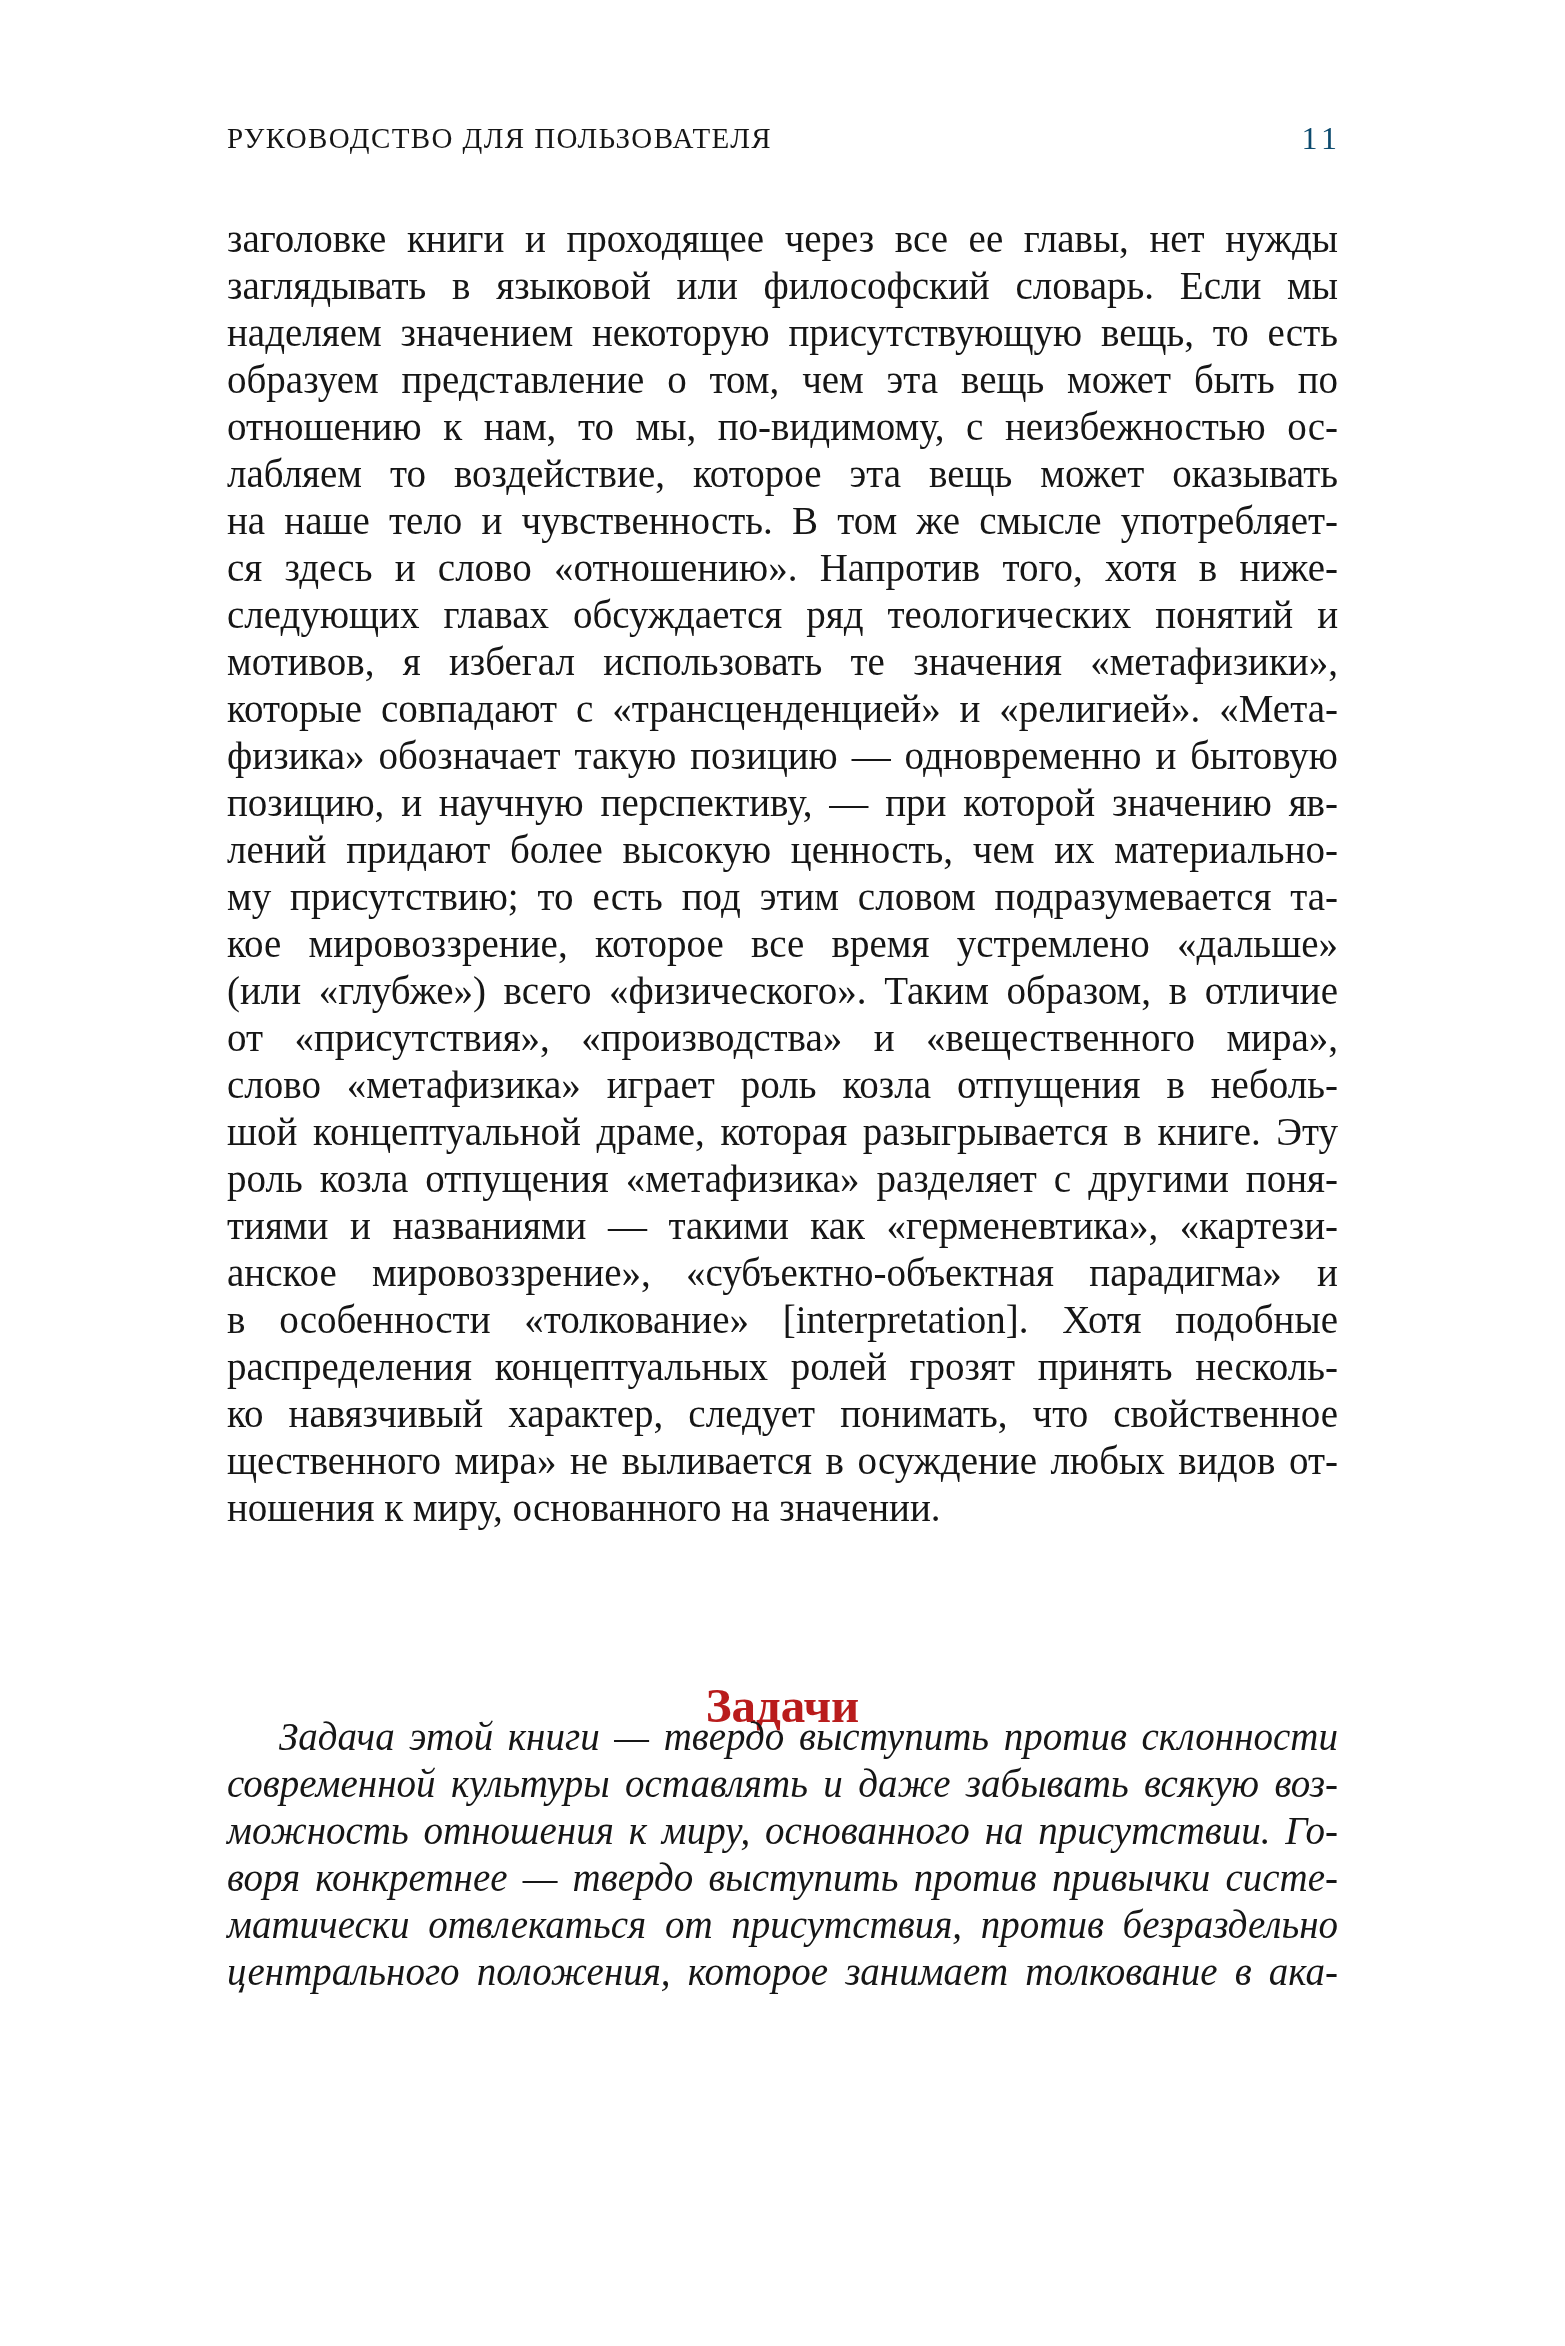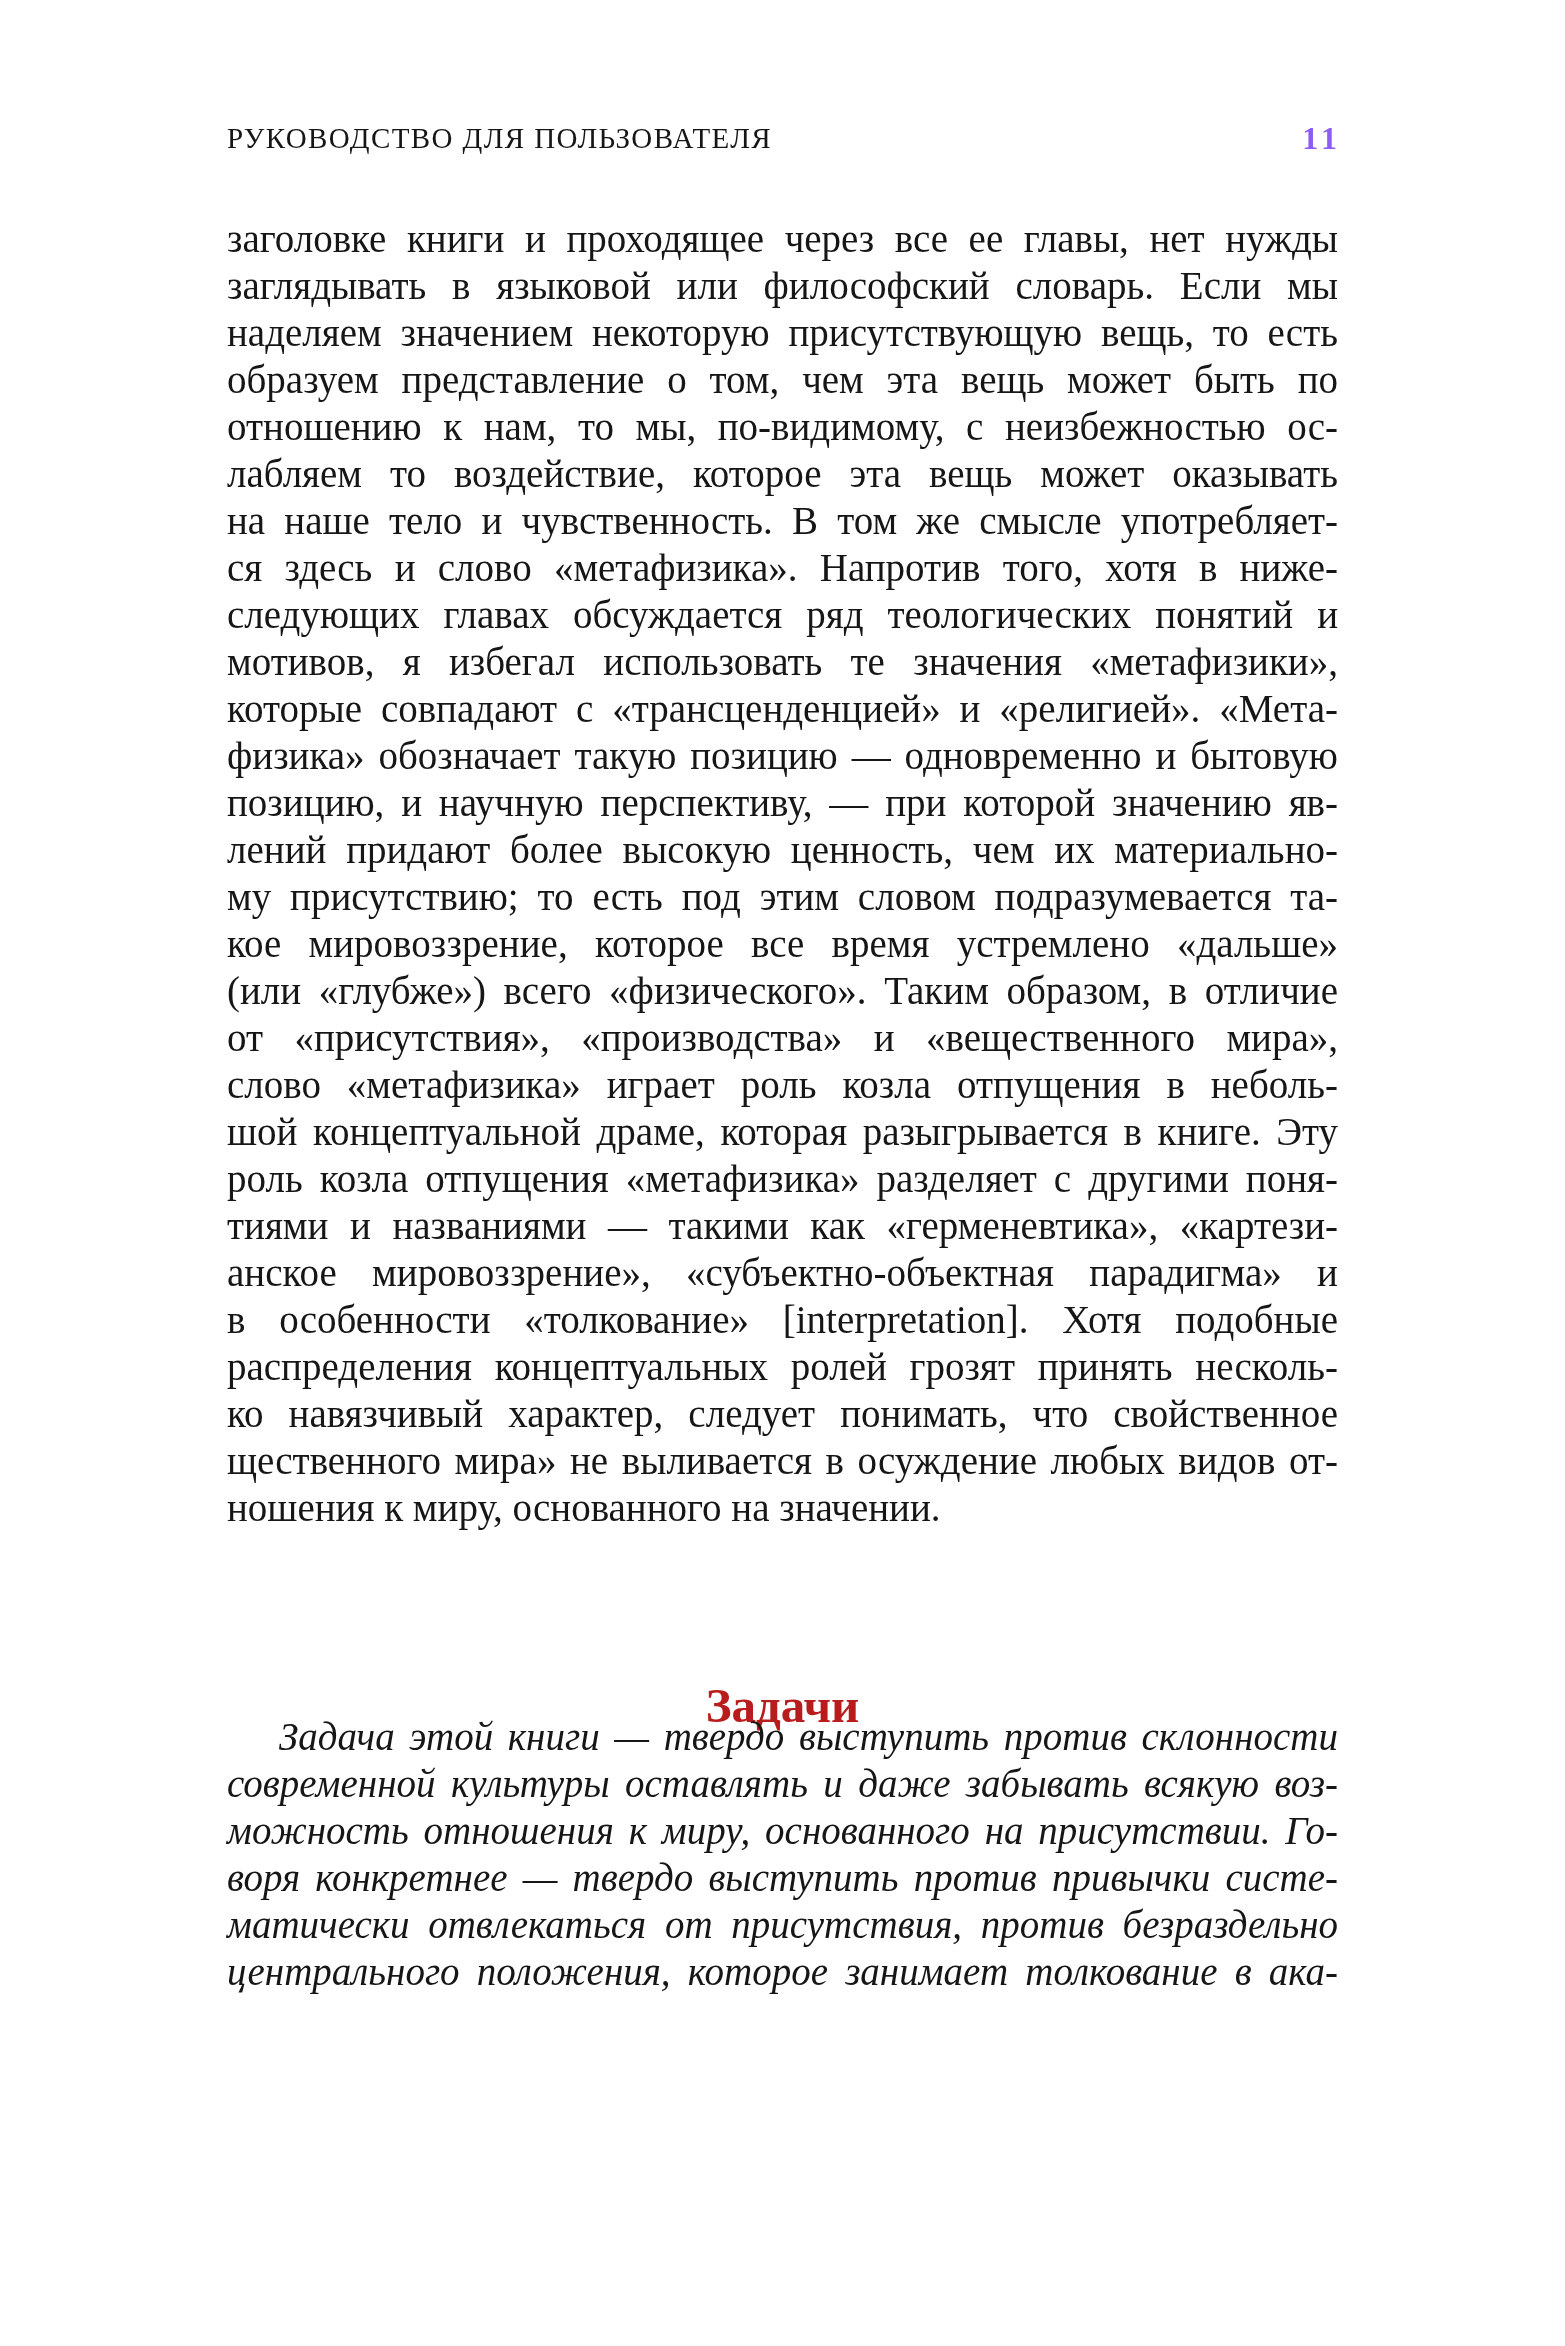--- a/index.html
+++ b/index.html
@@ -32,22 +32,21 @@
     line-height: 42px;
     color: #161616;
   }
   .page-number {
     position: absolute;
     top: 0;
     right: -3.8px;
     font-size: 32px;
     letter-spacing: 4.7px;
     line-height: 42px;
-    color: #8b5cf6;
-    font-weight: bold;
+    color: #0c4a6e;
   }
   .body-block {
     position: absolute;
     left: 227px;
     width: 1111px;
     font-size: 39px;
     line-height: 47px;
   }
   .para-1 { top: 215px; }
   .para-2 { top: 1713px; font-style: italic; }
@@ -86,21 +85,21 @@
   </div>
 
   <div class="body-block para-1">
     <div class="tline">заголовке книги и проходящее через все ее главы, нет нужды</div>
     <div class="tline">заглядывать в языковой или философский словарь. Если мы</div>
     <div class="tline">наделяем значением некоторую присутствующую вещь, то есть</div>
     <div class="tline">образуем представление о том, чем эта вещь может быть по</div>
     <div class="tline">отношению к нам, то мы, по-видимому, с неизбежностью ос-</div>
     <div class="tline">лабляем то воздействие, которое эта вещь может оказывать</div>
     <div class="tline">на наше тело и чувственность. В том же смысле употребляет-</div>
-    <div class="tline">ся здесь и слово «метафизика». Напротив того, хотя в ниже-</div>
+    <div class="tline">ся здесь и слово «отношению». Напротив того, хотя в ниже-</div>
     <div class="tline">следующих главах обсуждается ряд теологических понятий и</div>
     <div class="tline">мотивов, я избегал использовать те значения «метафизики»,</div>
     <div class="tline">которые совпадают с «трансценденцией» и «религией». «Мета-</div>
     <div class="tline">физика» обозначает такую позицию — одновременно и бытовую</div>
     <div class="tline">позицию, и научную перспективу, — при которой значению яв-</div>
     <div class="tline">лений придают более высокую ценность, чем их материально-</div>
     <div class="tline">му присутствию; то есть под этим словом подразумевается та-</div>
     <div class="tline">кое мировоззрение, которое все время устремлено «дальше»</div>
     <div class="tline">(или «глубже») всего «физического». Таким образом, в отличие</div>
     <div class="tline">от «присутствия», «производства» и «вещественного мира»,</div>

